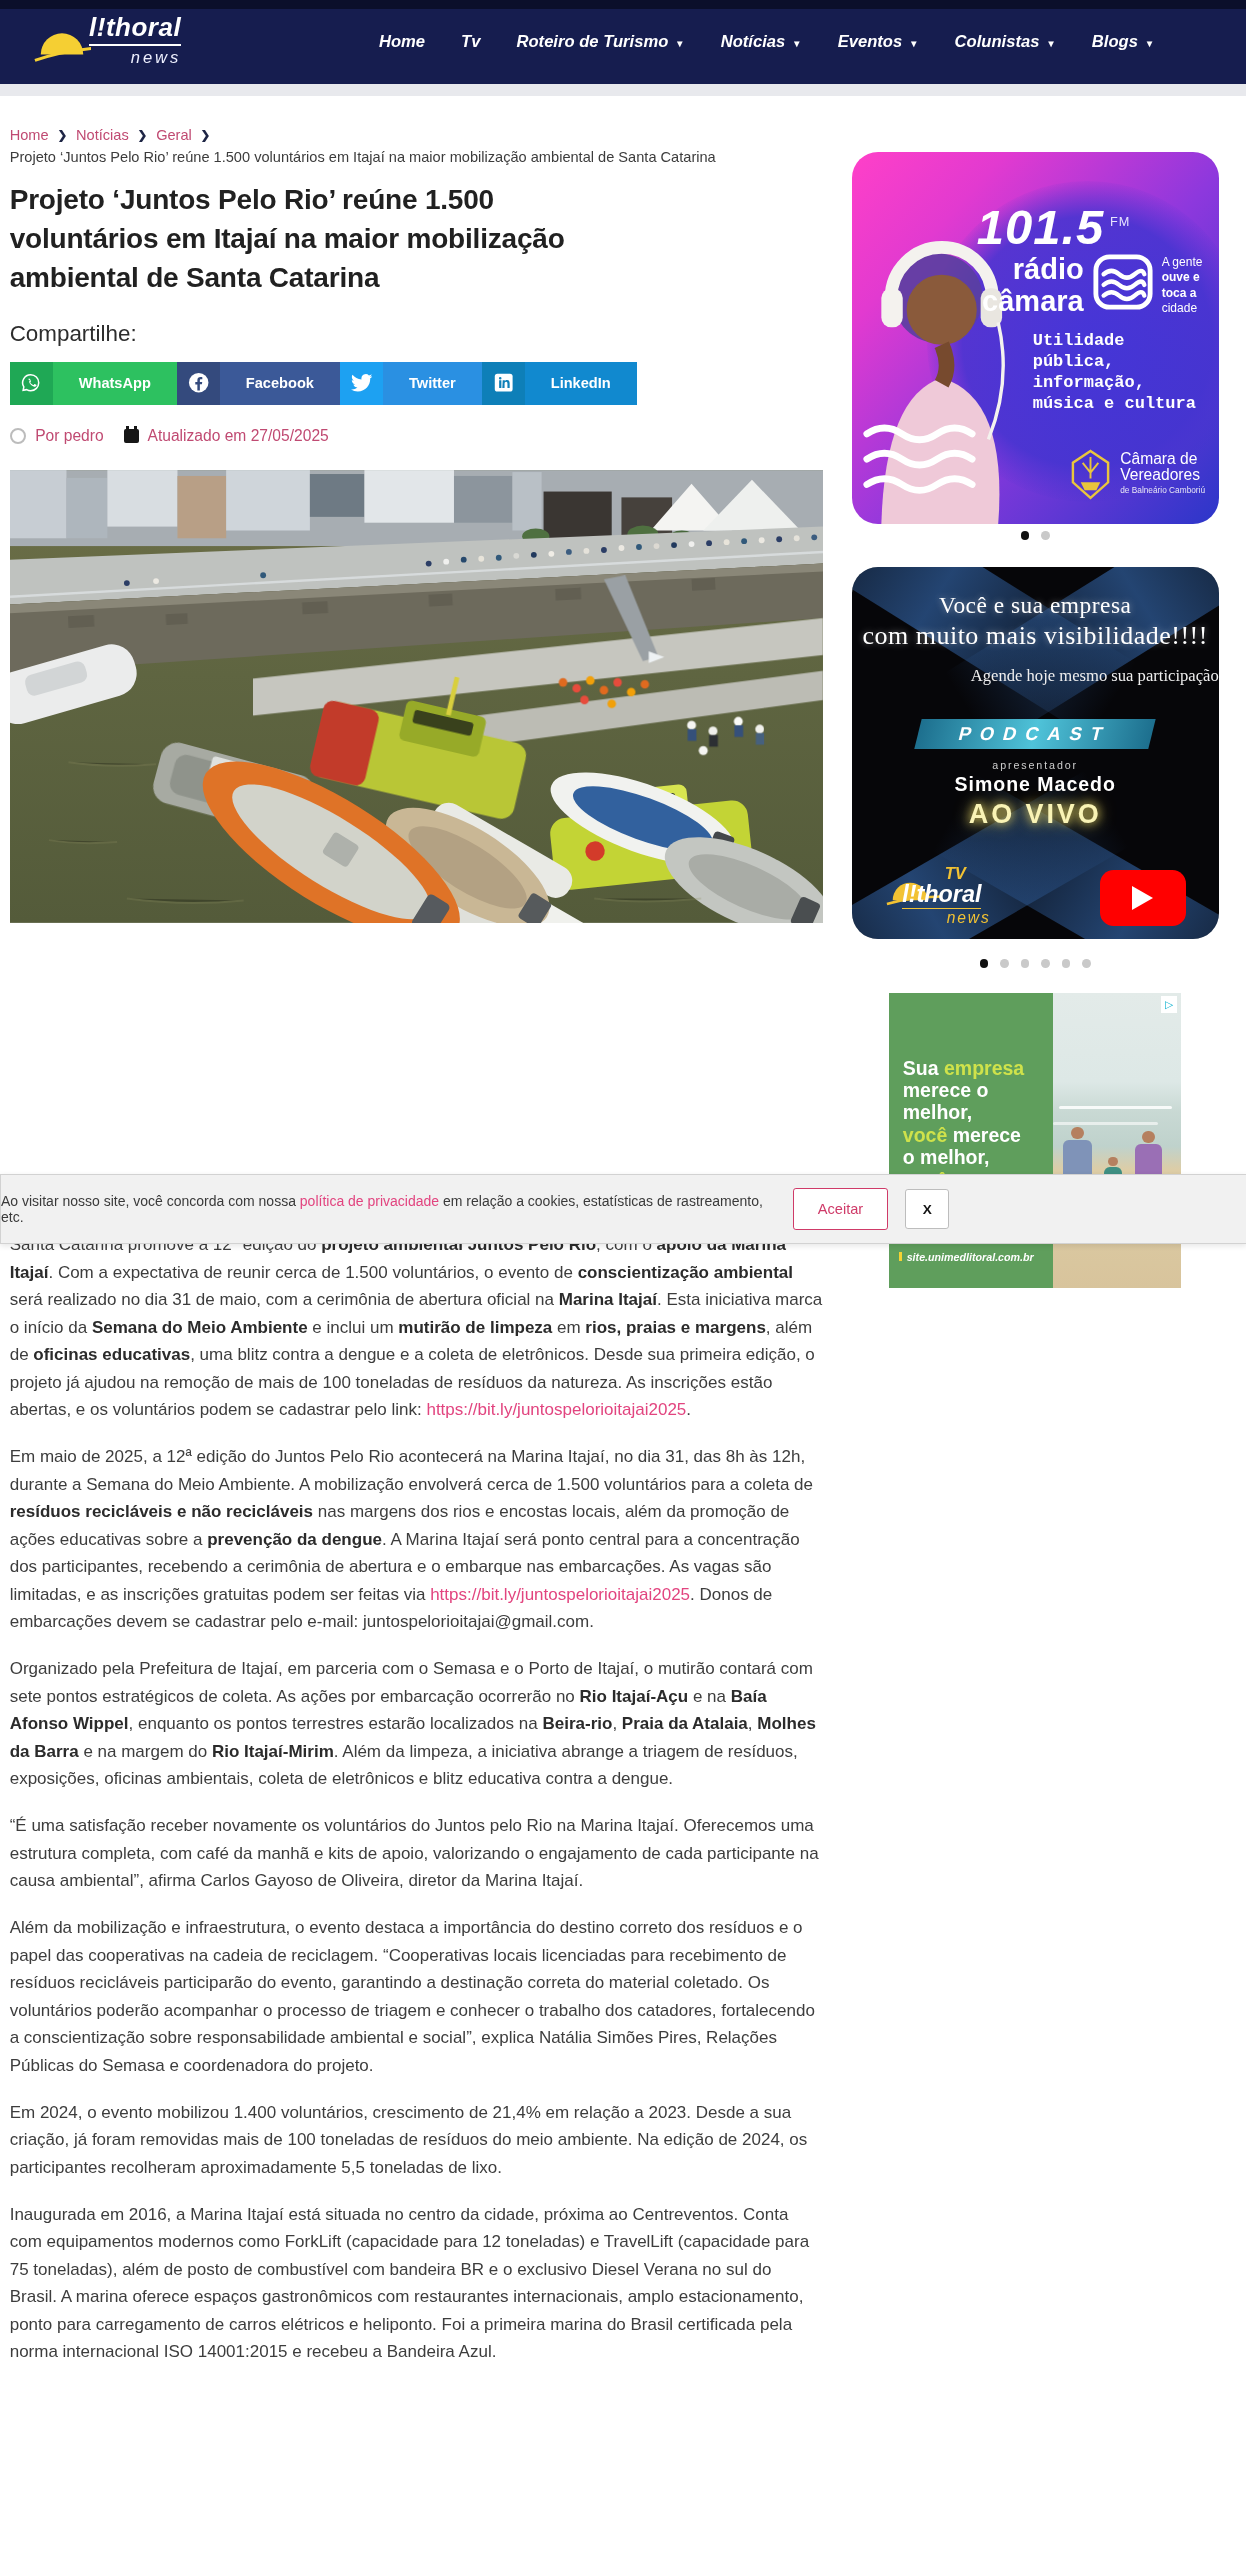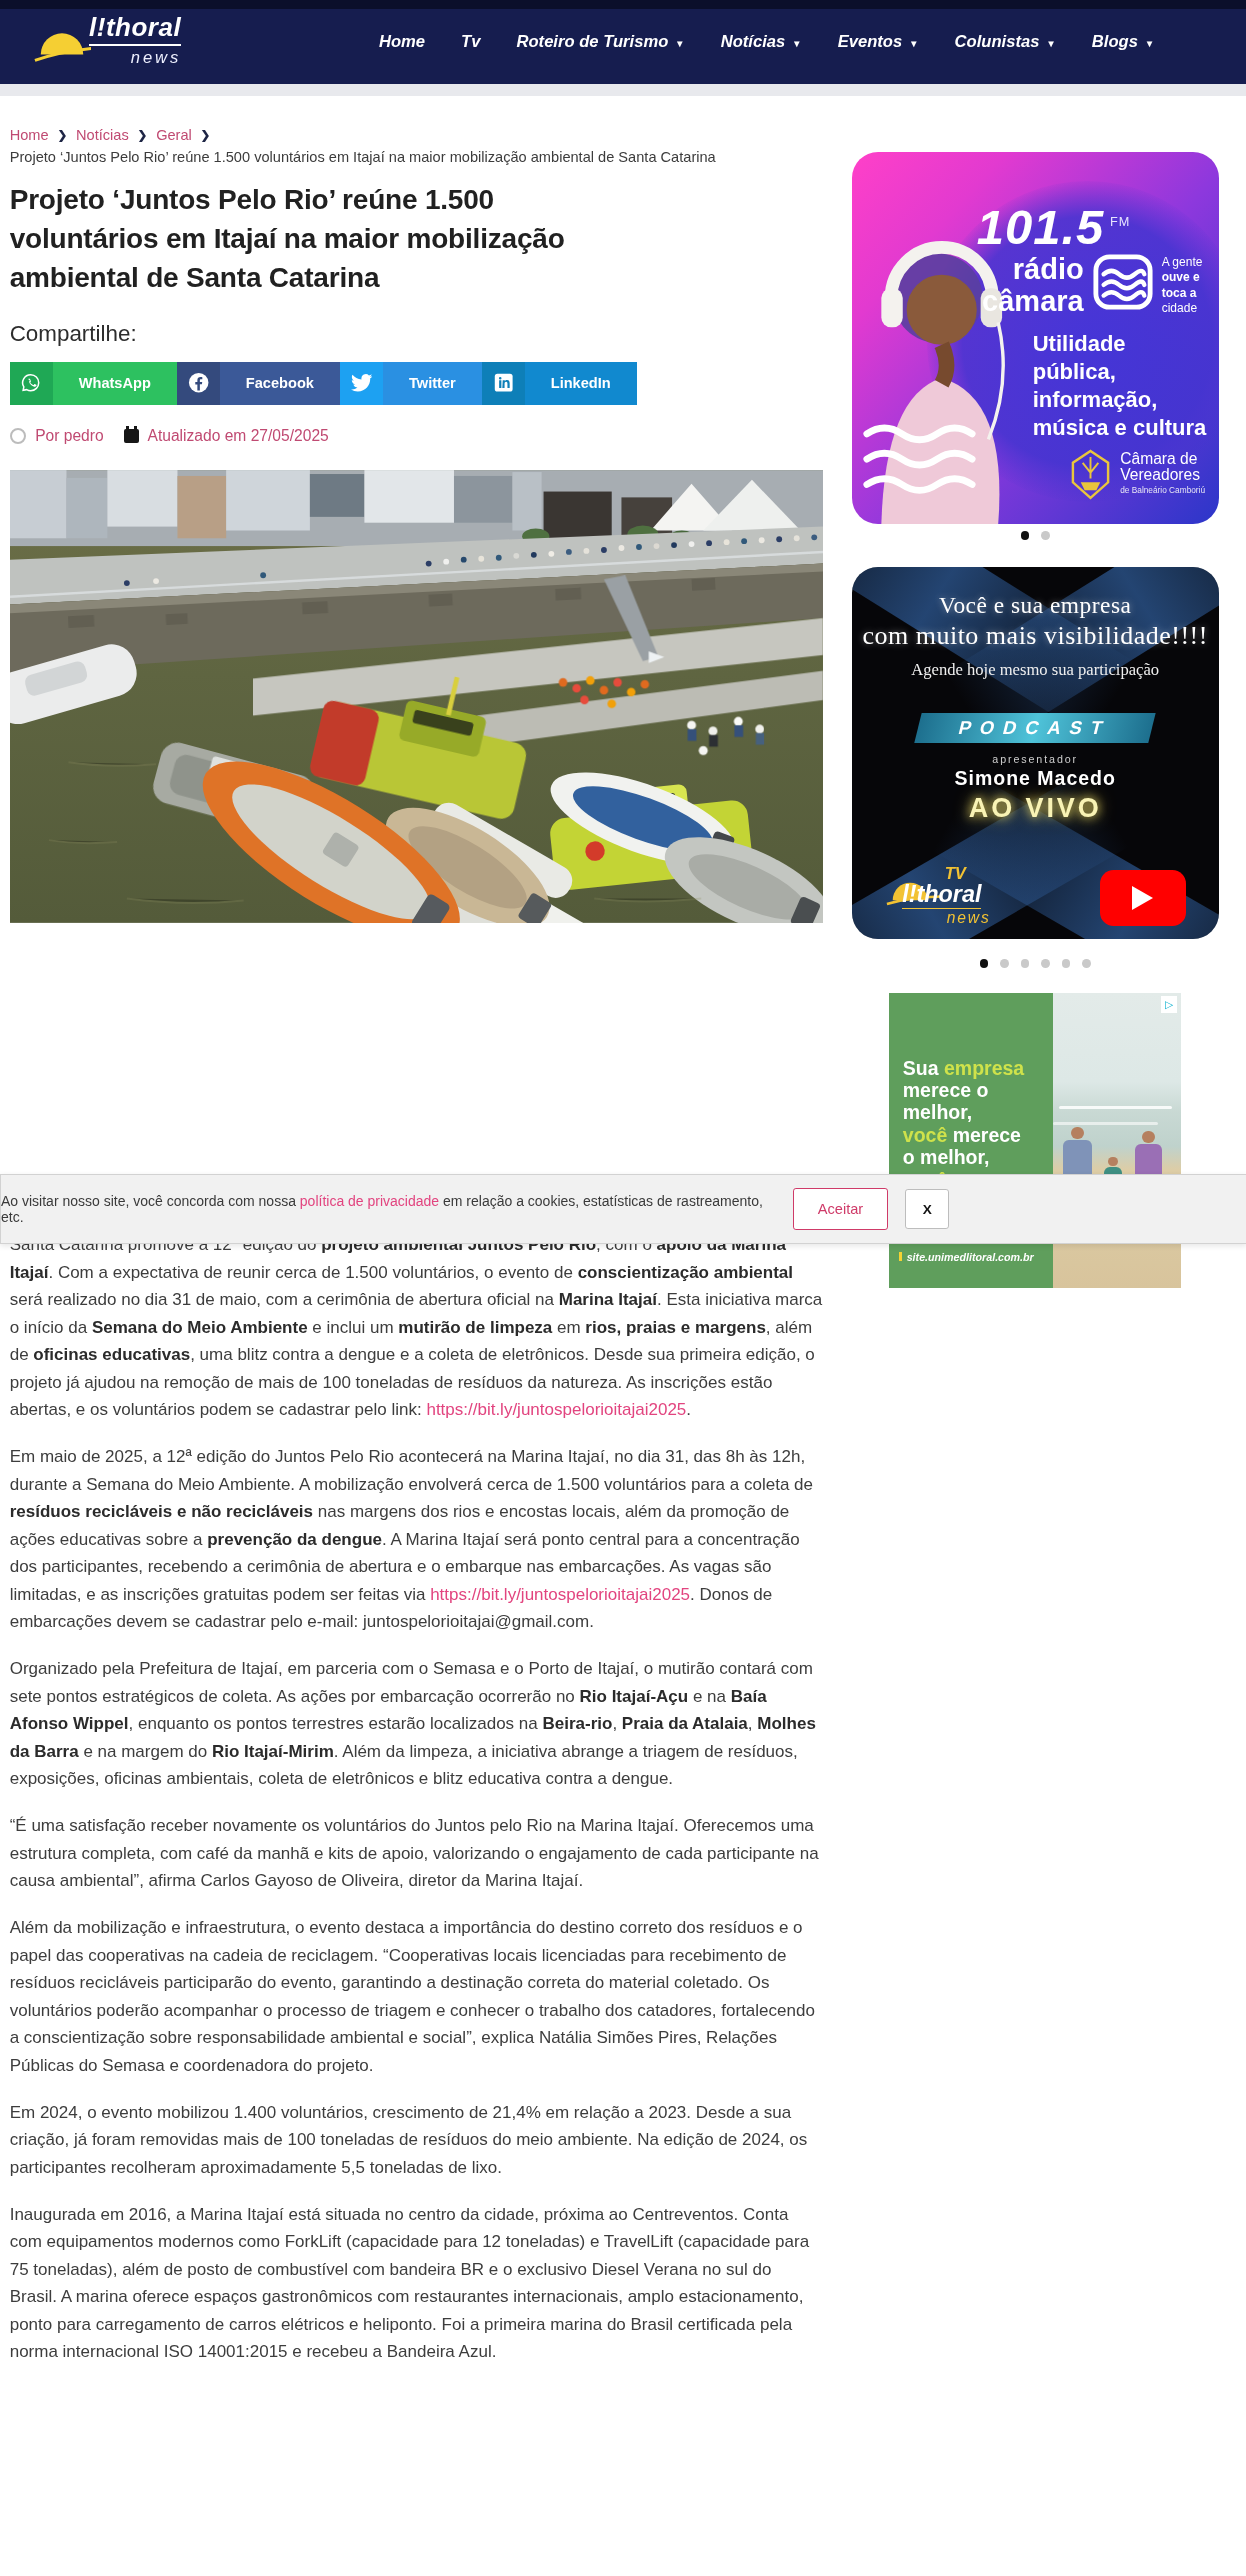--- a/index.html
+++ b/index.html
@@ -58,21 +58,21 @@
   .ad{position:relative;width:367px;overflow:hidden;border-radius:26px;}
   
   .ad-radio{height:372px;margin-top:56px;background:linear-gradient(132deg,#ff40c8 0%,#e23ad0 22%,#8d38dd 55%,#2b36c9 100%);}
   .ad-radio .blob{position:absolute;width:321px;height:321px;border-radius:50%;background:radial-gradient(circle,#3a35d6 0%,#4334d0 55%,rgba(67,52,208,0) 72%);right:-29px;top:29px;opacity:.85;}
   .r-freq{position:absolute;top:47px;left:125px;color:#fff;font-size:49px;font-weight:800;font-style:italic;letter-spacing:1px;}
   .r-fm{font-size:12.7px;font-weight:400;font-style:normal;color:#e8e4ff;margin-left:5.8px;vertical-align:17.5px;}
   .r-name{position:absolute;top:101px;left:115px;width:117px;text-align:right;color:#fff;font-weight:800;font-size:29px;line-height:32px;}
   .r-wave{position:absolute;top:99px;left:240px;}
   .r-tag{position:absolute;top:103px;left:310px;color:#fff;font-size:12px;line-height:15.6px;}
   .r-tag .b{font-weight:700;}
-  .r-desc{position:absolute;top:178px;left:181px;width:175px;color:#fff;font-weight:700;font-size:22px;line-height:28px;}
+  .r-desc{position:absolute;top:178px;left:181px;width:175px;color:#fff;font-weight:700;font-size:17px;line-height:21px;font-family:Liberation Mono, monospace;}
   .r-org{position:absolute;right:13.6px;bottom:23.4px;display:flex;align-items:center;gap:7.8px;color:#fff;}
   .r-org-text{line-height:15.6px;font-size:15.6px;}
   .r-org-small{font-size:8.3px;color:#e8e6f5;}
   .r-waves-bl{position:absolute;left:9.7px;bottom:13.6px;}
   .r-person{position:absolute;left:0;top:0;}
 
   .dots{display:flex;justify-content:center;gap:11.7px;}
   .dots1{margin-top:7.8px;}
   .dots2{margin-top:19.5px;}
   .dot{width:8.8px;height:8.8px;border-radius:50%;background:#c9c9c9;display:inline-block;cursor:pointer;}
@@ -80,21 +80,21 @@
 
   
   .ad-podcast{height:372px;margin-top:27px;background:#060609;color:#fff;}
   .ad-podcast .streak{position:absolute;width:409px;height:88px;background:linear-gradient(90deg,rgba(30,80,160,0) 0%,rgba(60,120,200,.55) 50%,rgba(30,80,160,0) 100%);}
   .s1{top:-19.5px;left:-117px;transform:rotate(32deg);}
   .s2{top:-9.7px;right:-127px;transform:rotate(-32deg);}
   .s3{bottom:-15.6px;left:-127px;transform:rotate(-30deg);}
   .s4{bottom:-19.5px;right:-117px;transform:rotate(30deg);}
   .p-head{position:relative;text-align:center;margin-top:25px;font-family:"Liberation Serif",serif;font-size:23.4px;letter-spacing:0.5px;text-shadow:0 0 7.8px rgba(255,255,255,.45);}
   .p-head2{font-size:26px;margin-top:1.9px;}
-  .p-sub{position:relative;text-align:center;font-family:"Liberation Serif",serif;font-size:16.6px;margin-top:9px;color:#efefef;}
+  .p-sub{position:relative;text-align:right;font-family:"Liberation Serif",serif;font-size:16.6px;margin-top:15px;color:#efefef;}
   .p-brandwrap{position:relative;margin-top:33px;text-align:center;}
   .p-brandtop{display:inline-block;background:linear-gradient(90deg,#1d6f8e,#4fc3d9,#1d6f8e);transform:skewX(-14deg);padding:3.9px 41px;font-weight:700;font-size:18.5px;letter-spacing:8.8px;color:#fff;}
   .p-brandmain{margin-top:-3.9px;font-size:55px;font-weight:800;font-style:italic;letter-spacing:1px;color:#fff;text-shadow:1.9px 1.9px 0 #0c2e3c,-1.9px 1.9px 5.8px rgba(79,195,217,.5);}
   .p-presenter-label{position:relative;text-align:center;font-size:10.7px;color:#cfcfcf;margin-top:9.7px;letter-spacing:1.9px;}
   .p-presenter{position:relative;text-align:center;font-size:19.5px;font-weight:700;letter-spacing:1px;margin-top:1.9px;}
   .p-live{position:relative;text-align:center;font-size:27px;font-weight:800;letter-spacing:2.9px;color:#f9f3b5;margin-top:3.9px;text-shadow:0 0 9.7px #e8d86a,0 0 17.5px #bfa93a;}
   .p-bottom{position:absolute;left:0;right:0;bottom:13.6px;display:flex;align-items:flex-end;justify-content:space-between;padding:0 33px;}
   .p-logo{position:relative;width:127px;height:62px;}
   .p-logo .tv{position:absolute;left:60px;top:0;color:#f2c233;font-weight:800;font-size:16.6px;font-style:italic;}
   .p-logo .lm{position:absolute;left:17.5px;top:17.5px;color:#fff;font-weight:700;font-style:italic;font-size:23.4px;border-bottom:1.9px solid #f2c233;}

